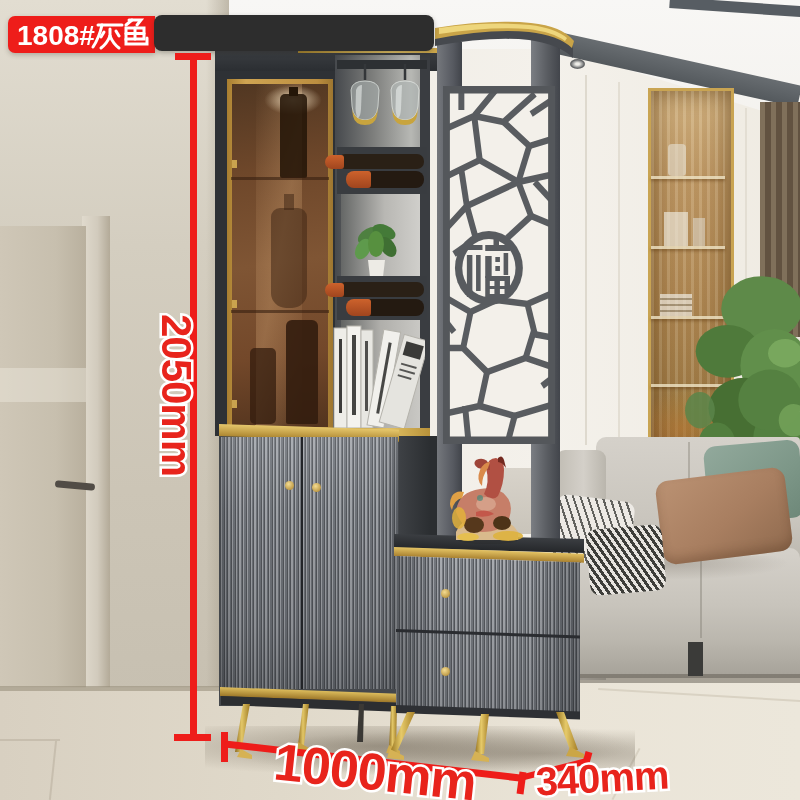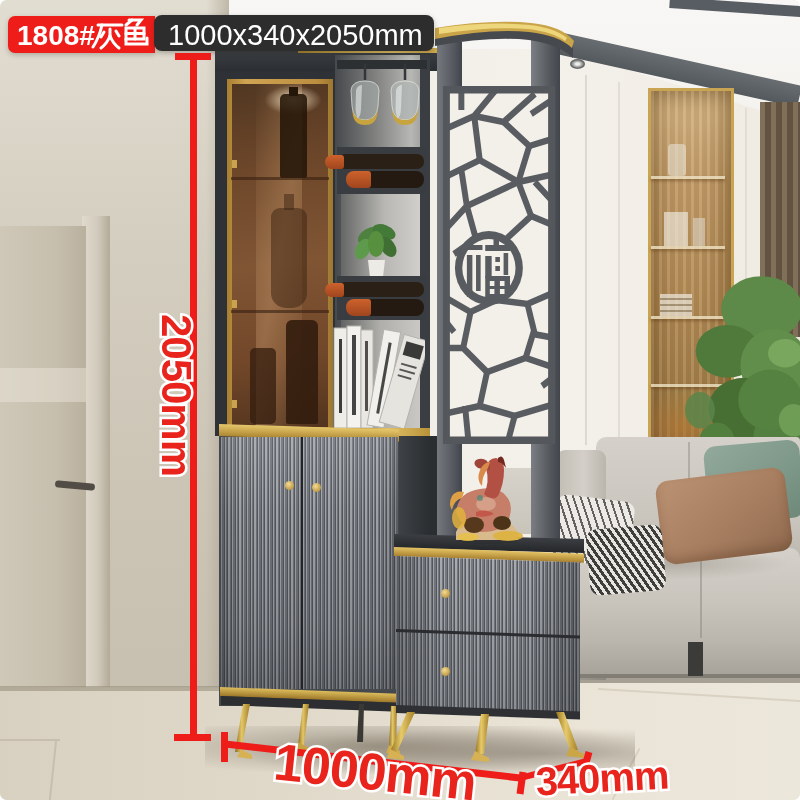--- a/index.html
+++ b/index.html
@@ -1,17 +1,17 @@
 <!DOCTYPE html>
 <html><head>
 <meta charset="utf-8">
 <style>
   html,body{margin:0;padding:0;}
   body{font-family:"Liberation Sans",sans-serif;}
-  .scene{position:relative;width:800px;height:800px;overflow:hidden;background:#f0ede7;border-radius:7px;}
+  .scene{position:relative;width:800px;height:800px;overflow:hidden;background:#f0ede7;}
   .abs{position:absolute;}
 </style>
 </head>
 <body>
 <div class="scene">
 
   <div class="abs" style="left:0;top:0;width:800px;height:160px;background:linear-gradient(180deg,#f8f7f5,#f3f1ed);"></div>
 
   <div class="abs" style="left:229px;top:0;width:571px;height:700px;background:linear-gradient(90deg,#efebe3 0%,#f4f1eb 55%,#efebe2 100%);clip-path:polygon(0 7%,58% 7%,100% 17.5%,100% 100%,0 100%);"></div>
 
@@ -400,21 +400,20 @@
       <path d="M121 4 H133 L129 9"></path>
       <path d="M118 12 H136 V23 H118 Z"></path>
       <path d="M118 17.5 H136"></path>
       <path d="M127 12 V23"></path>
       <path d="M118 23 V28 H139 V22"></path>
     </g>
   </svg>
 
   <div class="abs" style="left:154px;top:15px;width:280px;height:36px;background:#2d2d2d;border-radius:8px;box-shadow:0 2px 5px rgba(40,35,25,0.3);"></div>
 
-  <div class="abs" style="left:168px;top:19px;color:#fff;font-size:29px;font-family:'Liberation Sans',sans-serif;">1000x340x2050mm</div>
 
   <div class="abs" style="left:175px;top:53px;width:36px;height:7px;background:#ee1d1a;"></div>
 
   <div class="abs" style="left:190px;top:56px;width:7px;height:685px;background:#ee1d1a;"></div>
 
   <div class="abs" style="left:174px;top:734px;width:37px;height:7px;background:#ee1d1a;"></div>
 
   <svg class="abs" style="left:126px;top:295px;" width="100" height="200" viewBox="0 0 100 200">
     <text x="50" y="100" transform="rotate(90 50 100)" text-anchor="middle" dominant-baseline="central" font-family="Liberation Sans, sans-serif" font-size="42" font-weight="bold" fill="#e8241c" stroke="#ffffff" stroke-width="5" paint-order="stroke" letter-spacing="-1">2050mm</text>
   </svg>

